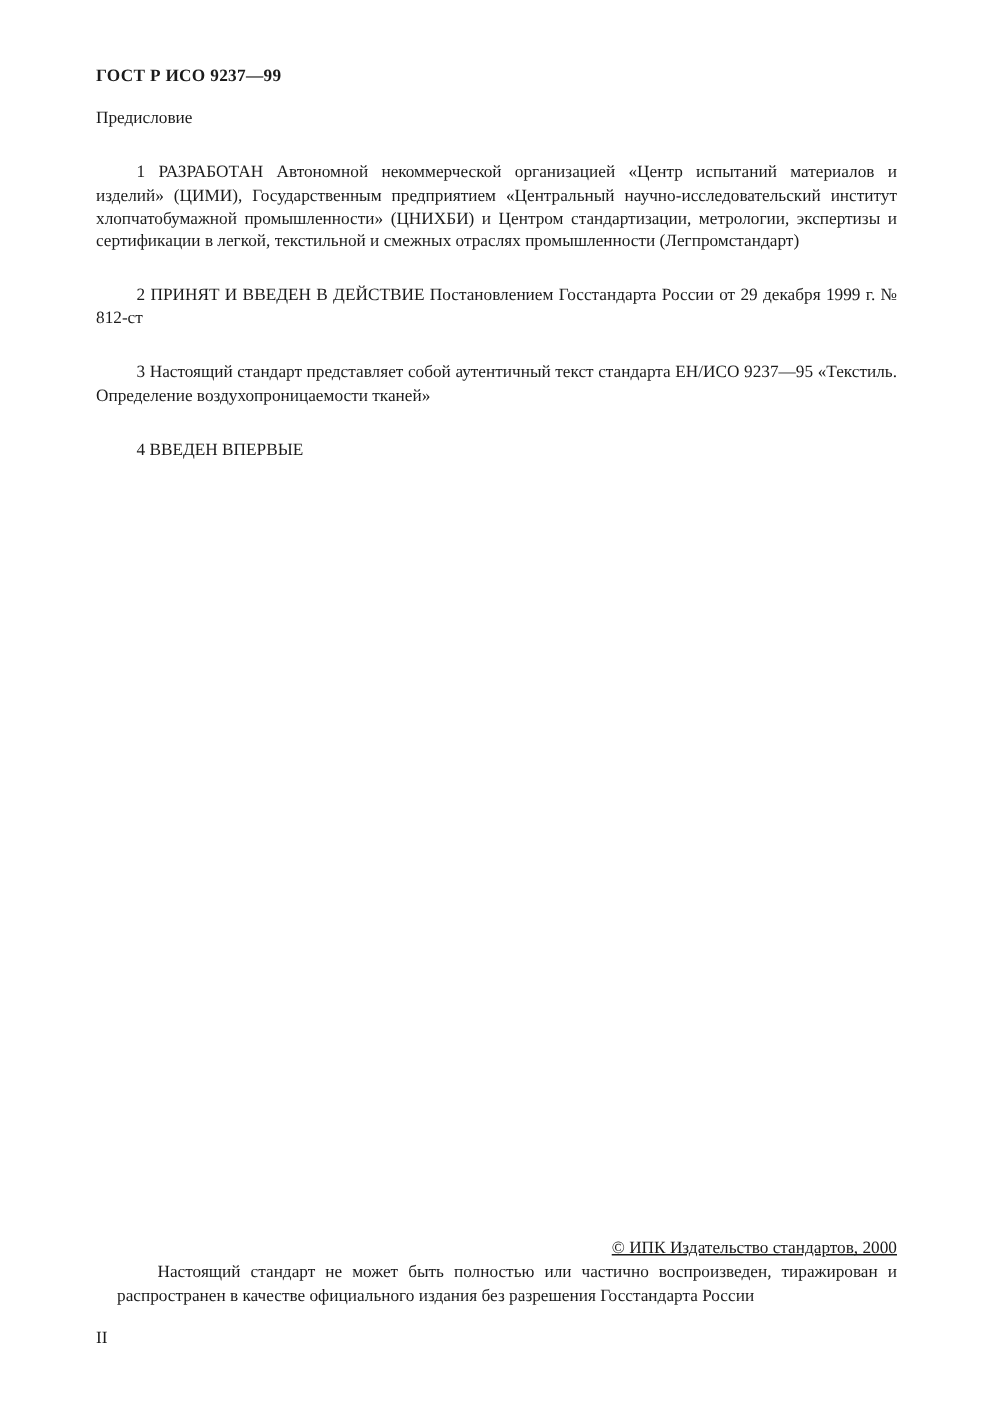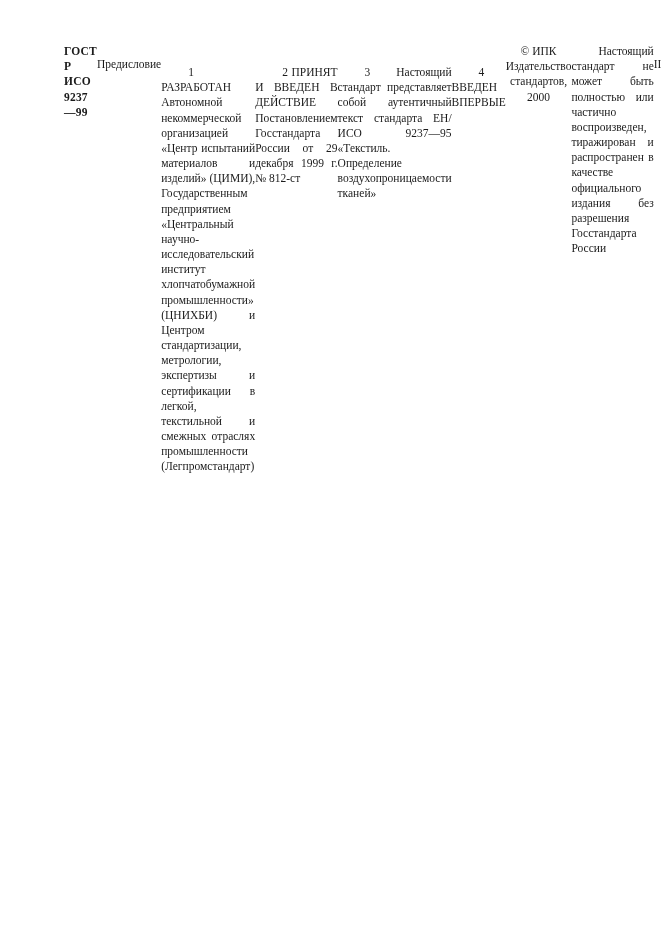--- a/index.html
+++ b/index.html
@@ -12,45 +12,47 @@
     width: 661px;
     height: 936px;
     box-sizing: border-box;
     padding: 44px 63px 36px 64px;
     background: #ffffff;
     color: #1b1b1b;
     font-family: "Liberation Serif", "DejaVu Serif", serif;
     font-size: 11.5px;
     line-height: 1.32;
     display: flex;
-    flex-direction: row;
+    flex-direction: column;
   }
   .doc-code {
     font-weight: bold;
     font-size: 11.5px;
     letter-spacing: 0.2px;
   }
   .section-title {
     margin-top: 13px;
   }
   .para {
     text-align: justify;
     text-indent: 27px;
     margin-top: 21px;
   }
   .spacer {
     flex: 1 1 auto;
   }
   .copyright {
-    text-align: center;
-    margin-bottom: 24px;
+    text-align: right;
+    margin-bottom: 1px;
+    text-decoration: underline;
   }
   .footer-note {
     text-align: justify;
     text-indent: 27px;
+    margin-left: 14px;
   }
   .page-number {
     margin-top: 13px;
   }
 </style>
 </head>
 <body>
 
 <div class="page">
   <div class="doc-code">ГОСТ Р ИСО 9237—99</div>

